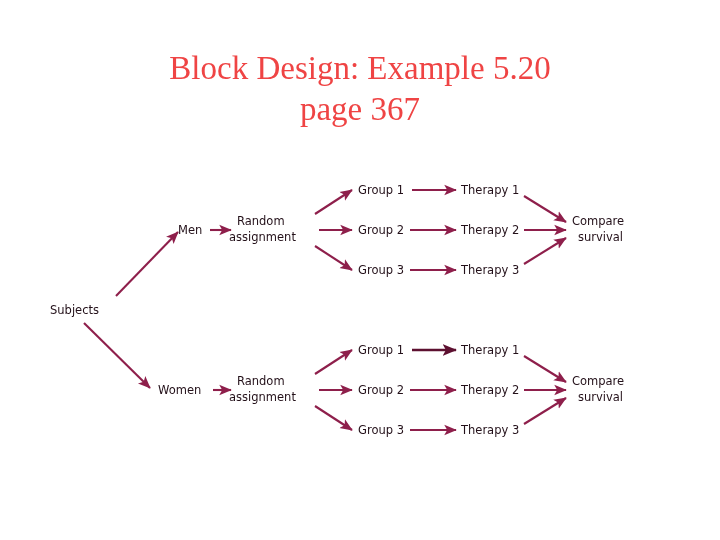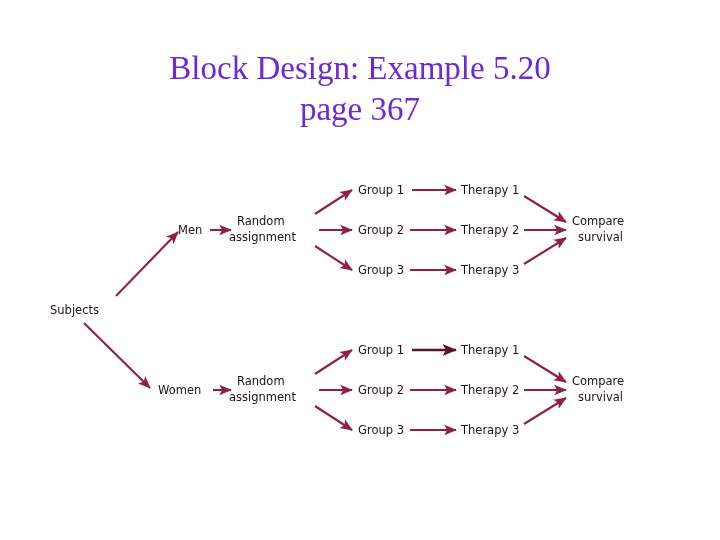--- a/index.html
+++ b/index.html
@@ -22,21 +22,21 @@
   }
   #slide-title {
     position: absolute;
     left: 60px;
     top: 48px;
     width: 600px;
     text-align: center;
     font-family: "Liberation Serif", serif;
     font-size: 33px;
     line-height: 41px;
-    color: #6d28d9;
+    color: #ef4444;
     white-space: pre-line;
   }
   #diagram-wrap {
     position: absolute;
     left: 0;
     top: 160px;
     width: 720px;
     height: 300px;
   }
   svg#flow {

